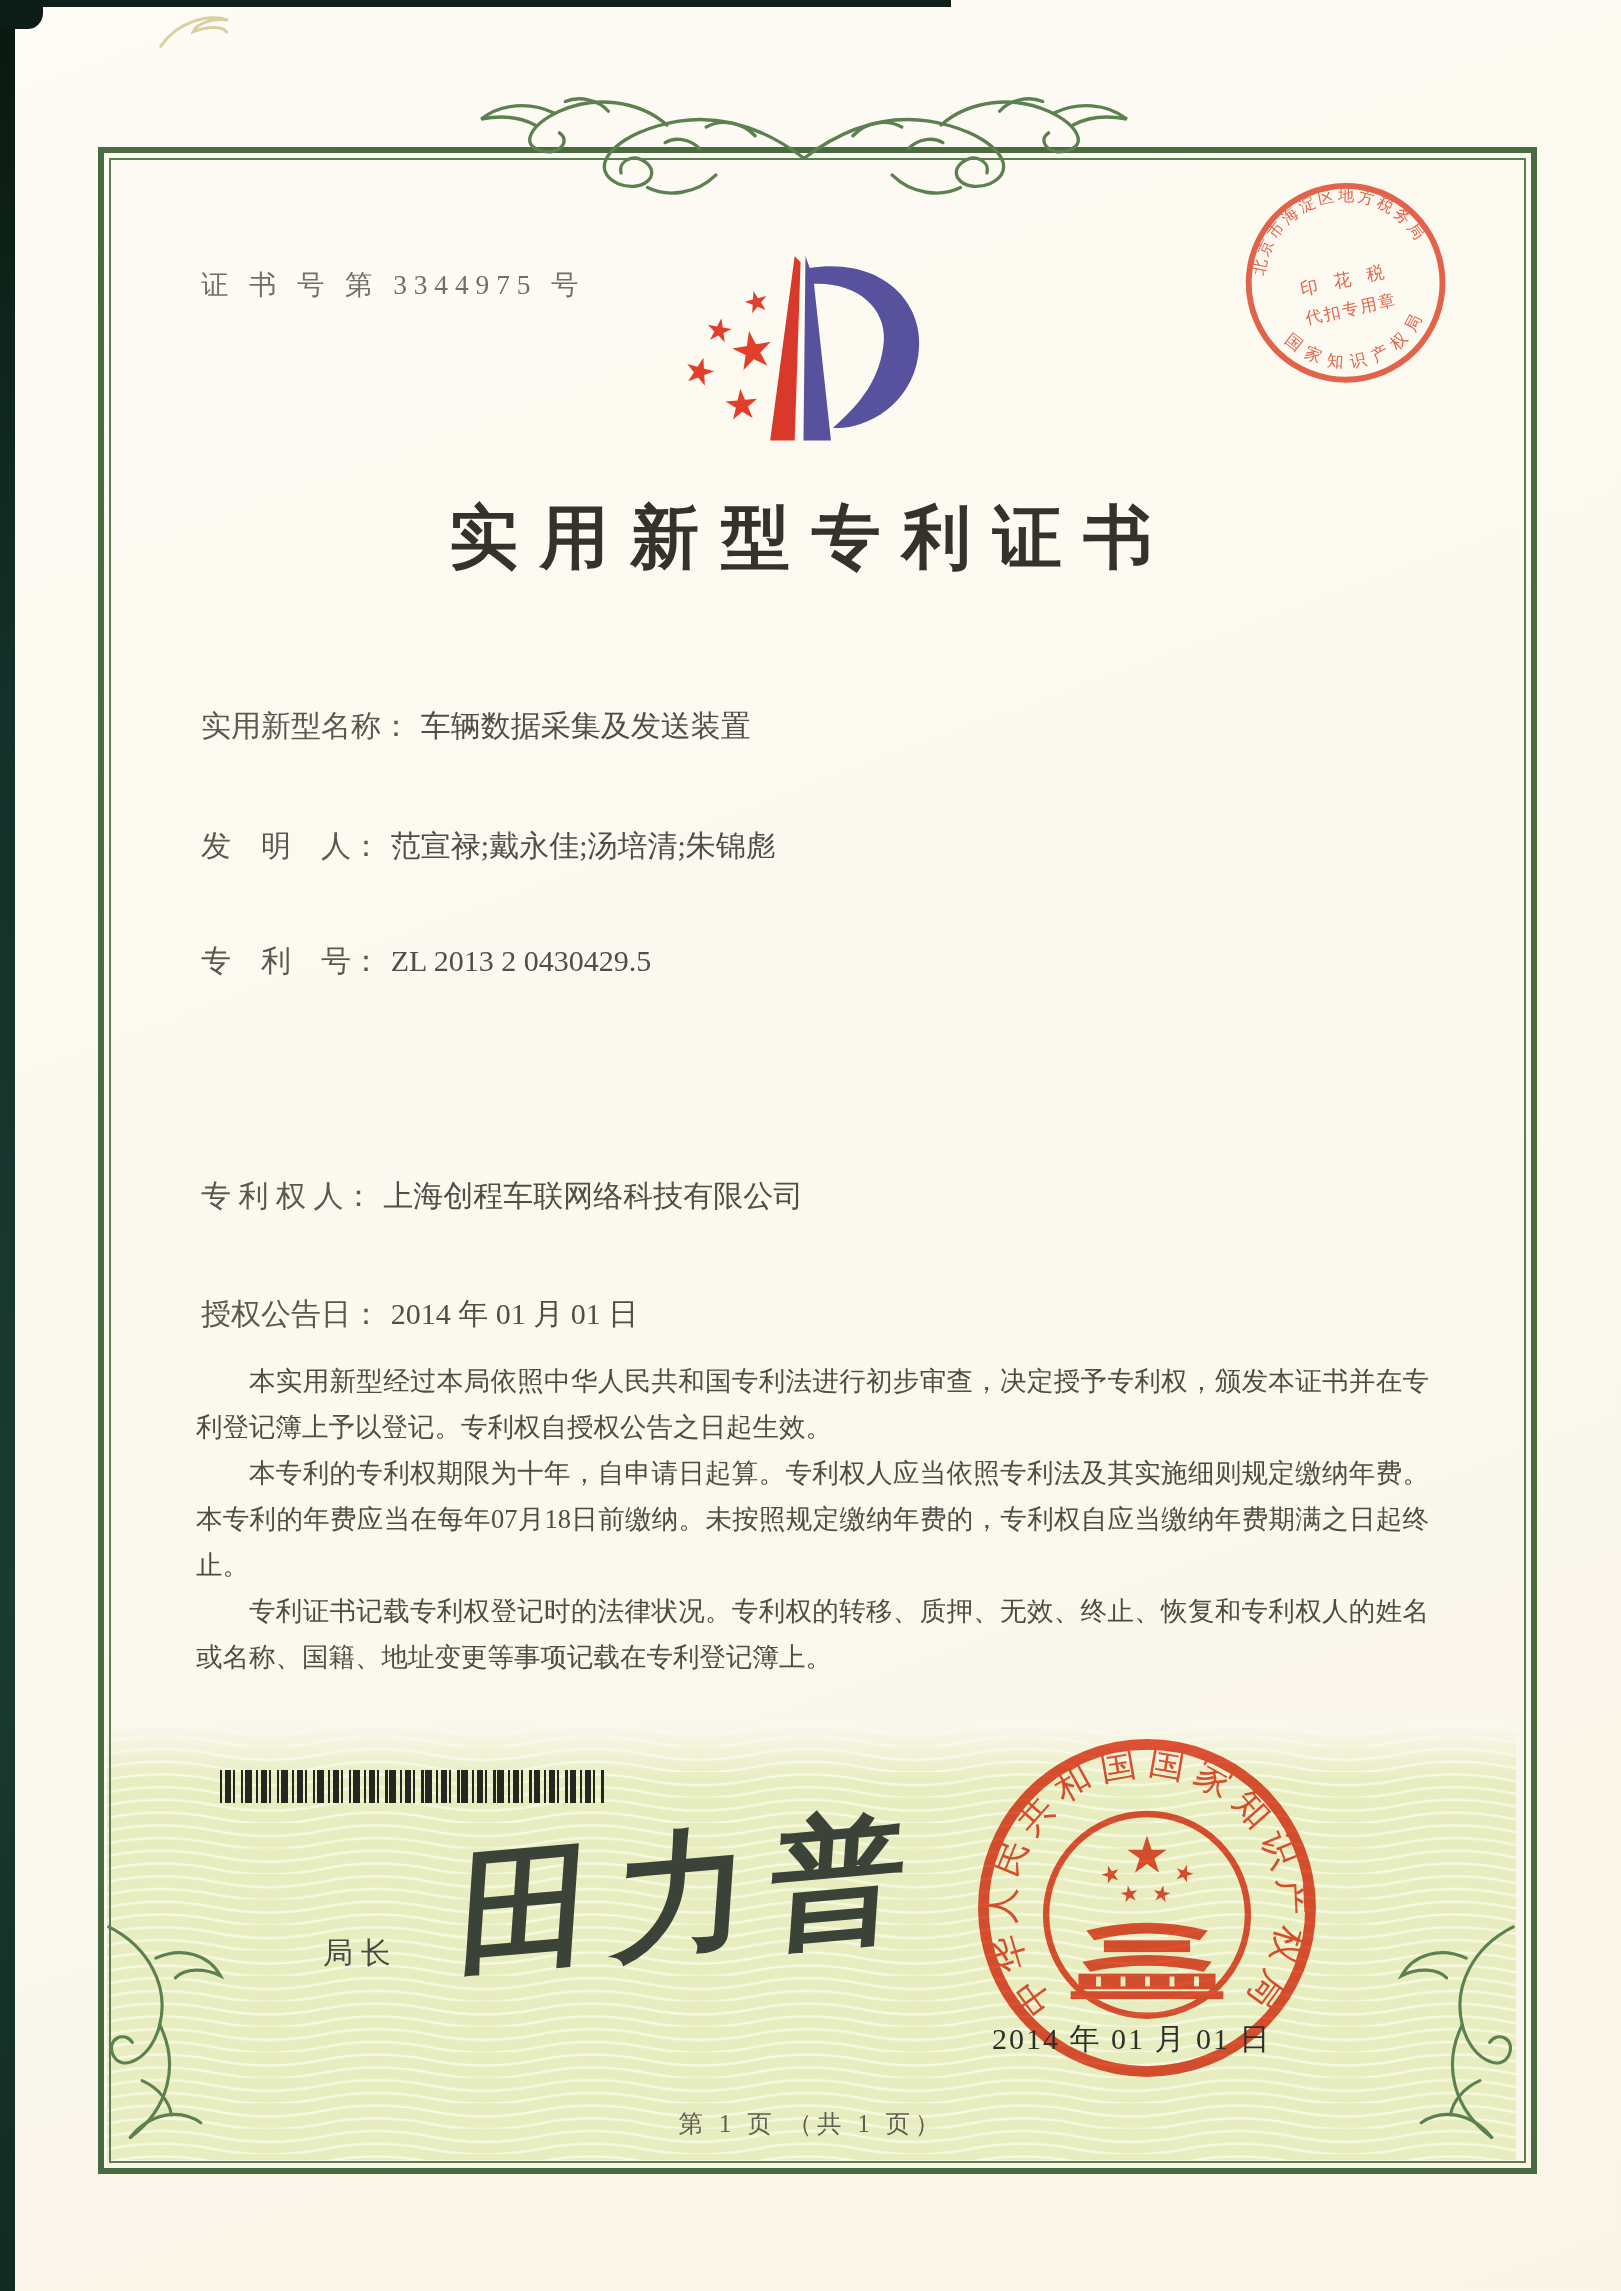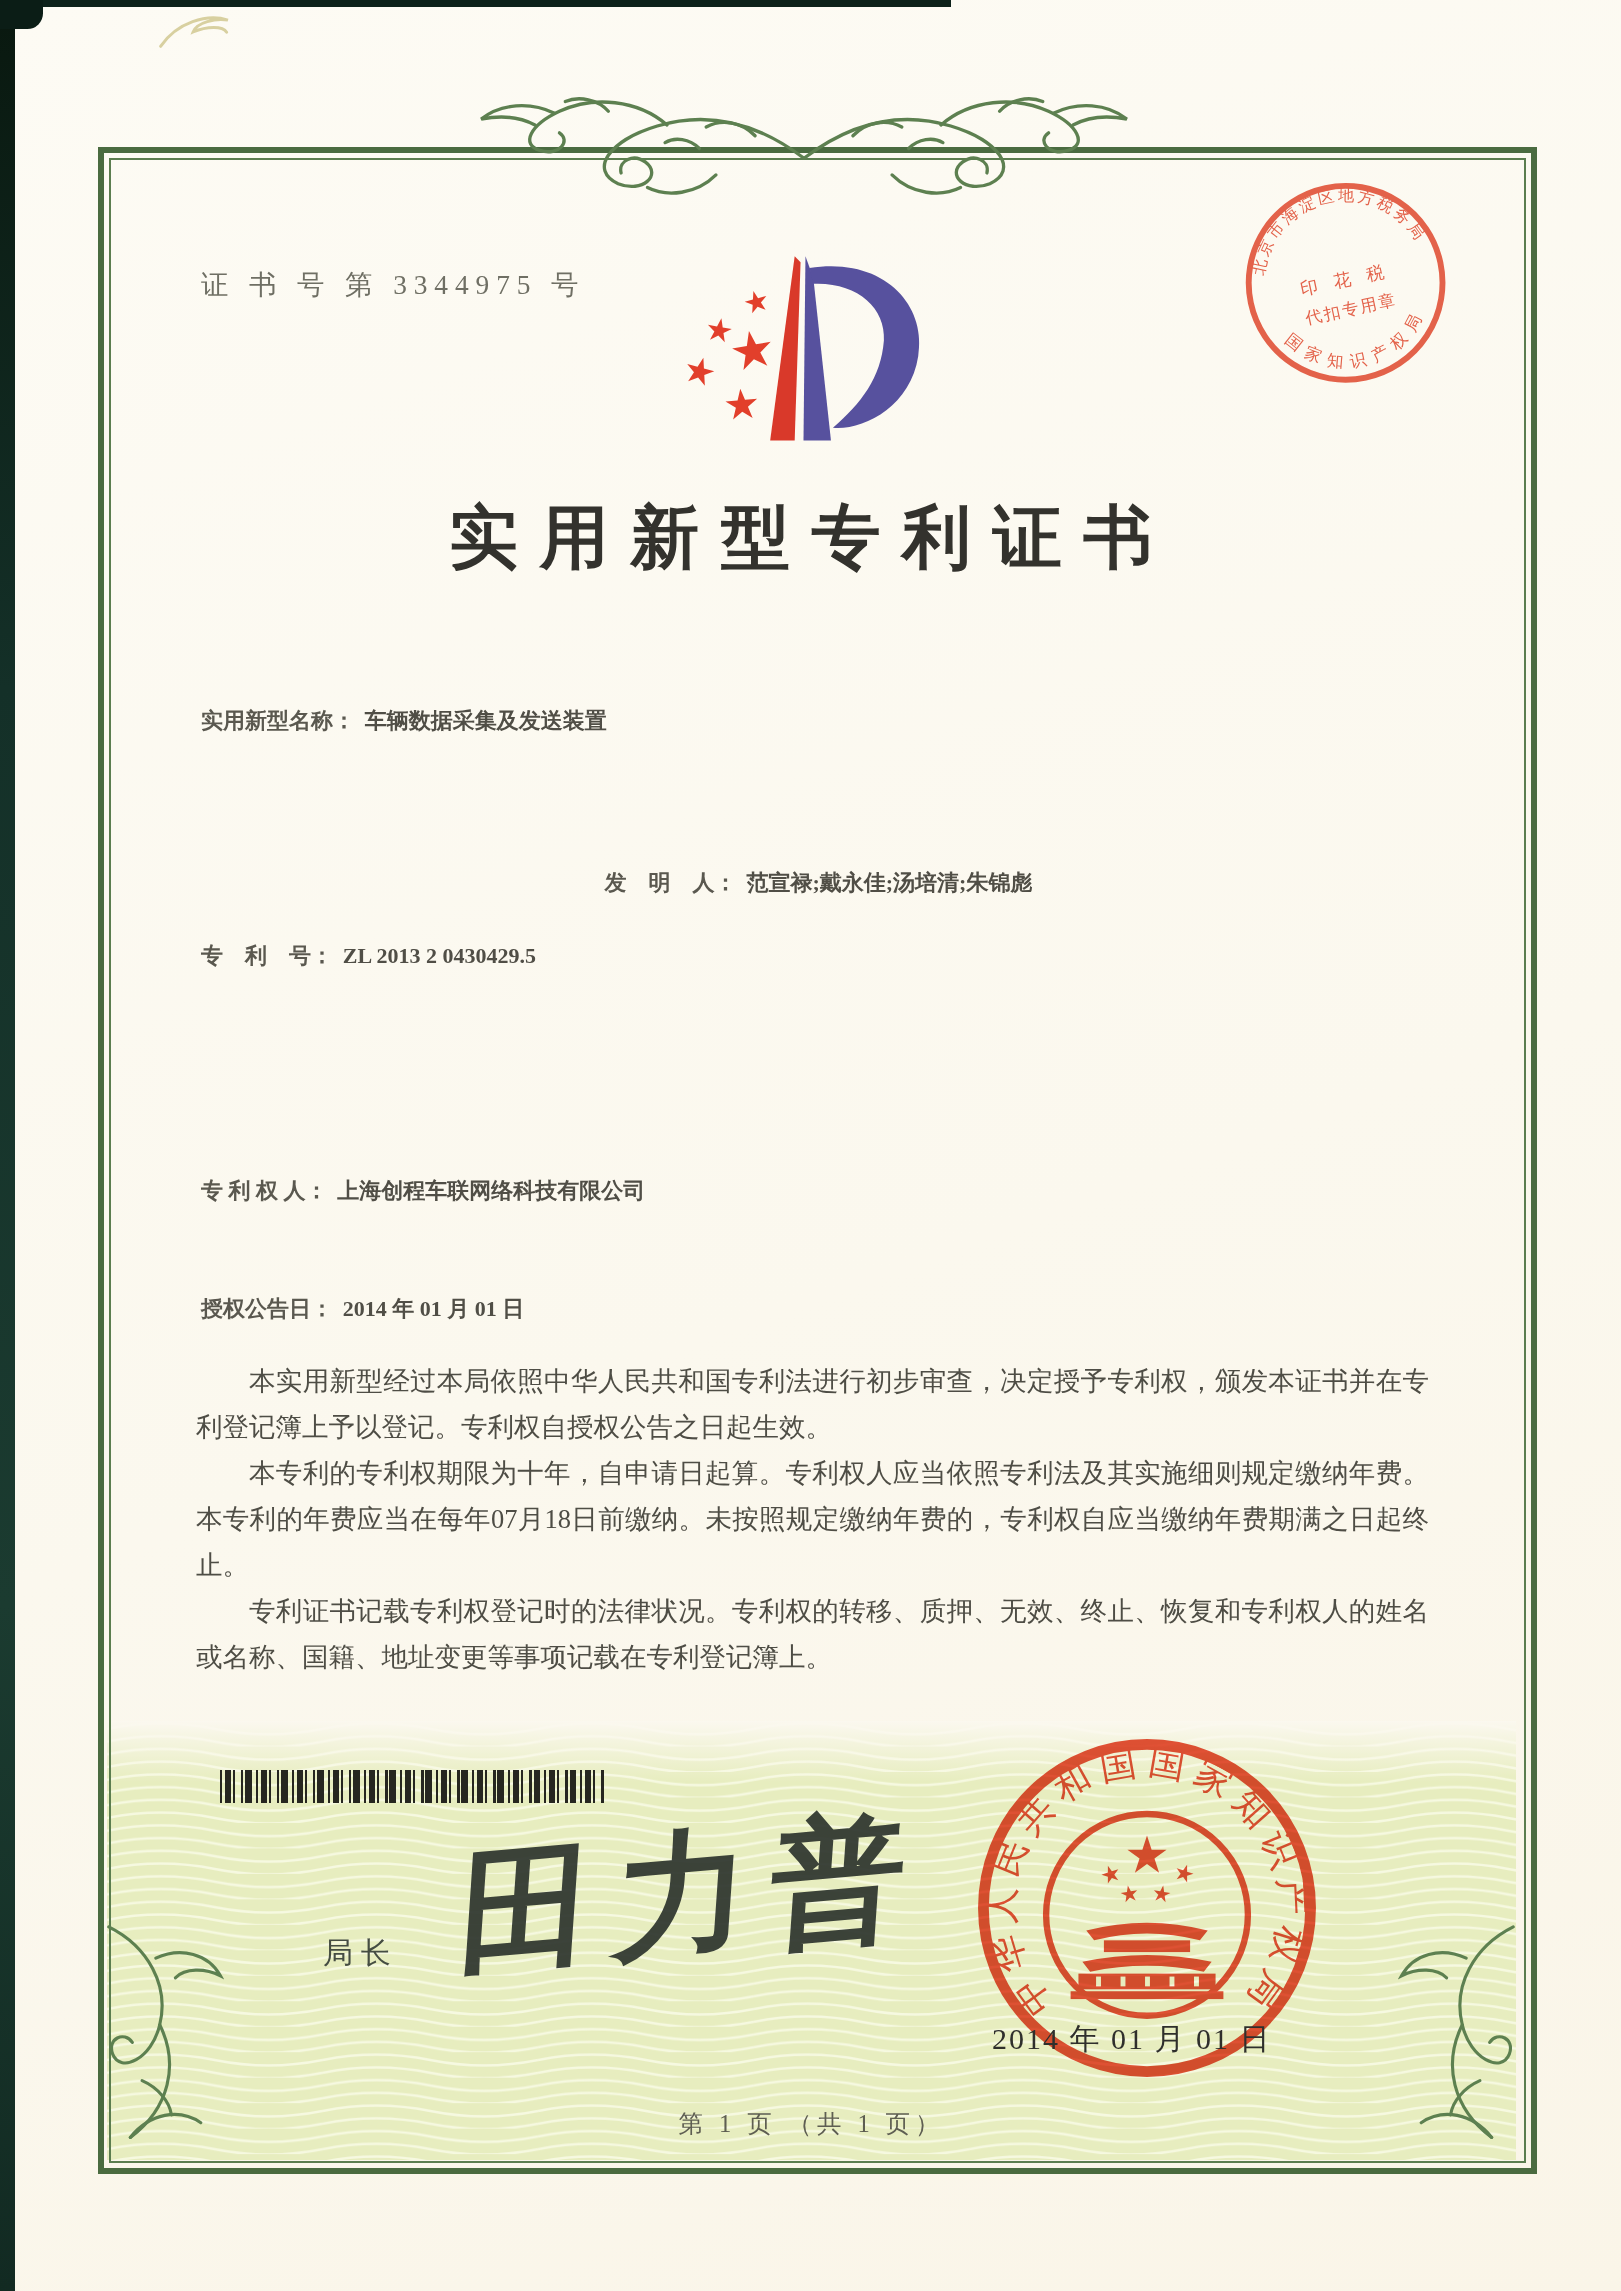--- a/index.html
+++ b/index.html
@@ -14,24 +14,24 @@
   
   .frame{left:98px;top:147px;width:1427px;height:2015px;border:6.9px solid #4a6b40;z-index:5;pointer-events:none;}
   .frame-inner{position:absolute;left:4.9px;top:4.9px;right:4.9px;bottom:4.9px;border:2px solid #5b7d4f;}
   
   .band{left:107px;top:1721px;width:1409px;height:439px;background:#e7edbf;z-index:1;}
   .band-fade{left:107px;top:1721px;width:1409px;height:61px;background:linear-gradient(180deg,#fbf8ef 0%,rgba(251,248,239,0) 100%);z-index:2;}
   
   .cert-no{left:201px;top:267px;font-size:27.4px;letter-spacing:6.9px;color:#6f6f64;z-index:10;}
   .title{left:98px;top:485px;width:1427px;text-align:center;font-size:69px;font-weight:700;
          letter-spacing:21.6px;color:#33322d;z-index:10;margin-top:7px;}
-  .field-row{left:201px;width:1235px;font-size:22px;color:#54524a;z-index:10;white-space:nowrap;font-weight:bold;}
+  .field-row{left:201px;width:1235px;font-size:30px;color:#54524a;z-index:10;white-space:nowrap;}
   .field-label{color:#5a584f;}
   .field-value{margin-left:9.8px;color:#504e46;}
-  .r0{top:706px;} .r1{top:868px;text-align:center;} .r2{top:941px;} .r3{top:1059px;} .r4{top:1176px;} .r5{top:1294px;}
+  .r0{top:706px;} .r1{top:826px;} .r2{top:941px;} .r3{top:1059px;} .r4{top:1176px;} .r5{top:1294px;}
   .body-text{left:196px;top:1358px;width:1233px;z-index:10;}
   .body-text p{margin:0;font-size:26.5px;line-height:46px;text-align:justify;text-indent:2em;color:#4e4d45;}
   .barcode{left:220px;top:1770px;width:386px;height:33px;z-index:10;
     background:repeating-linear-gradient(90deg,
       #262620 0 2px,rgba(0,0,0,0) 2px 4.9px,
       #262620 4.9px 10.8px,rgba(0,0,0,0) 10.8px 12.7px,
       #262620 12.7px 14.7px,rgba(0,0,0,0) 14.7px 20.6px,
       #262620 20.6px 23.5px,rgba(0,0,0,0) 23.5px 25.5px,
       #262620 25.5px 32px,rgba(0,0,0,0) 32px 36px);}
   .sig-role{left:323px;top:1933px;font-size:30px;letter-spacing:7.8px;color:#454d42;z-index:10;}

